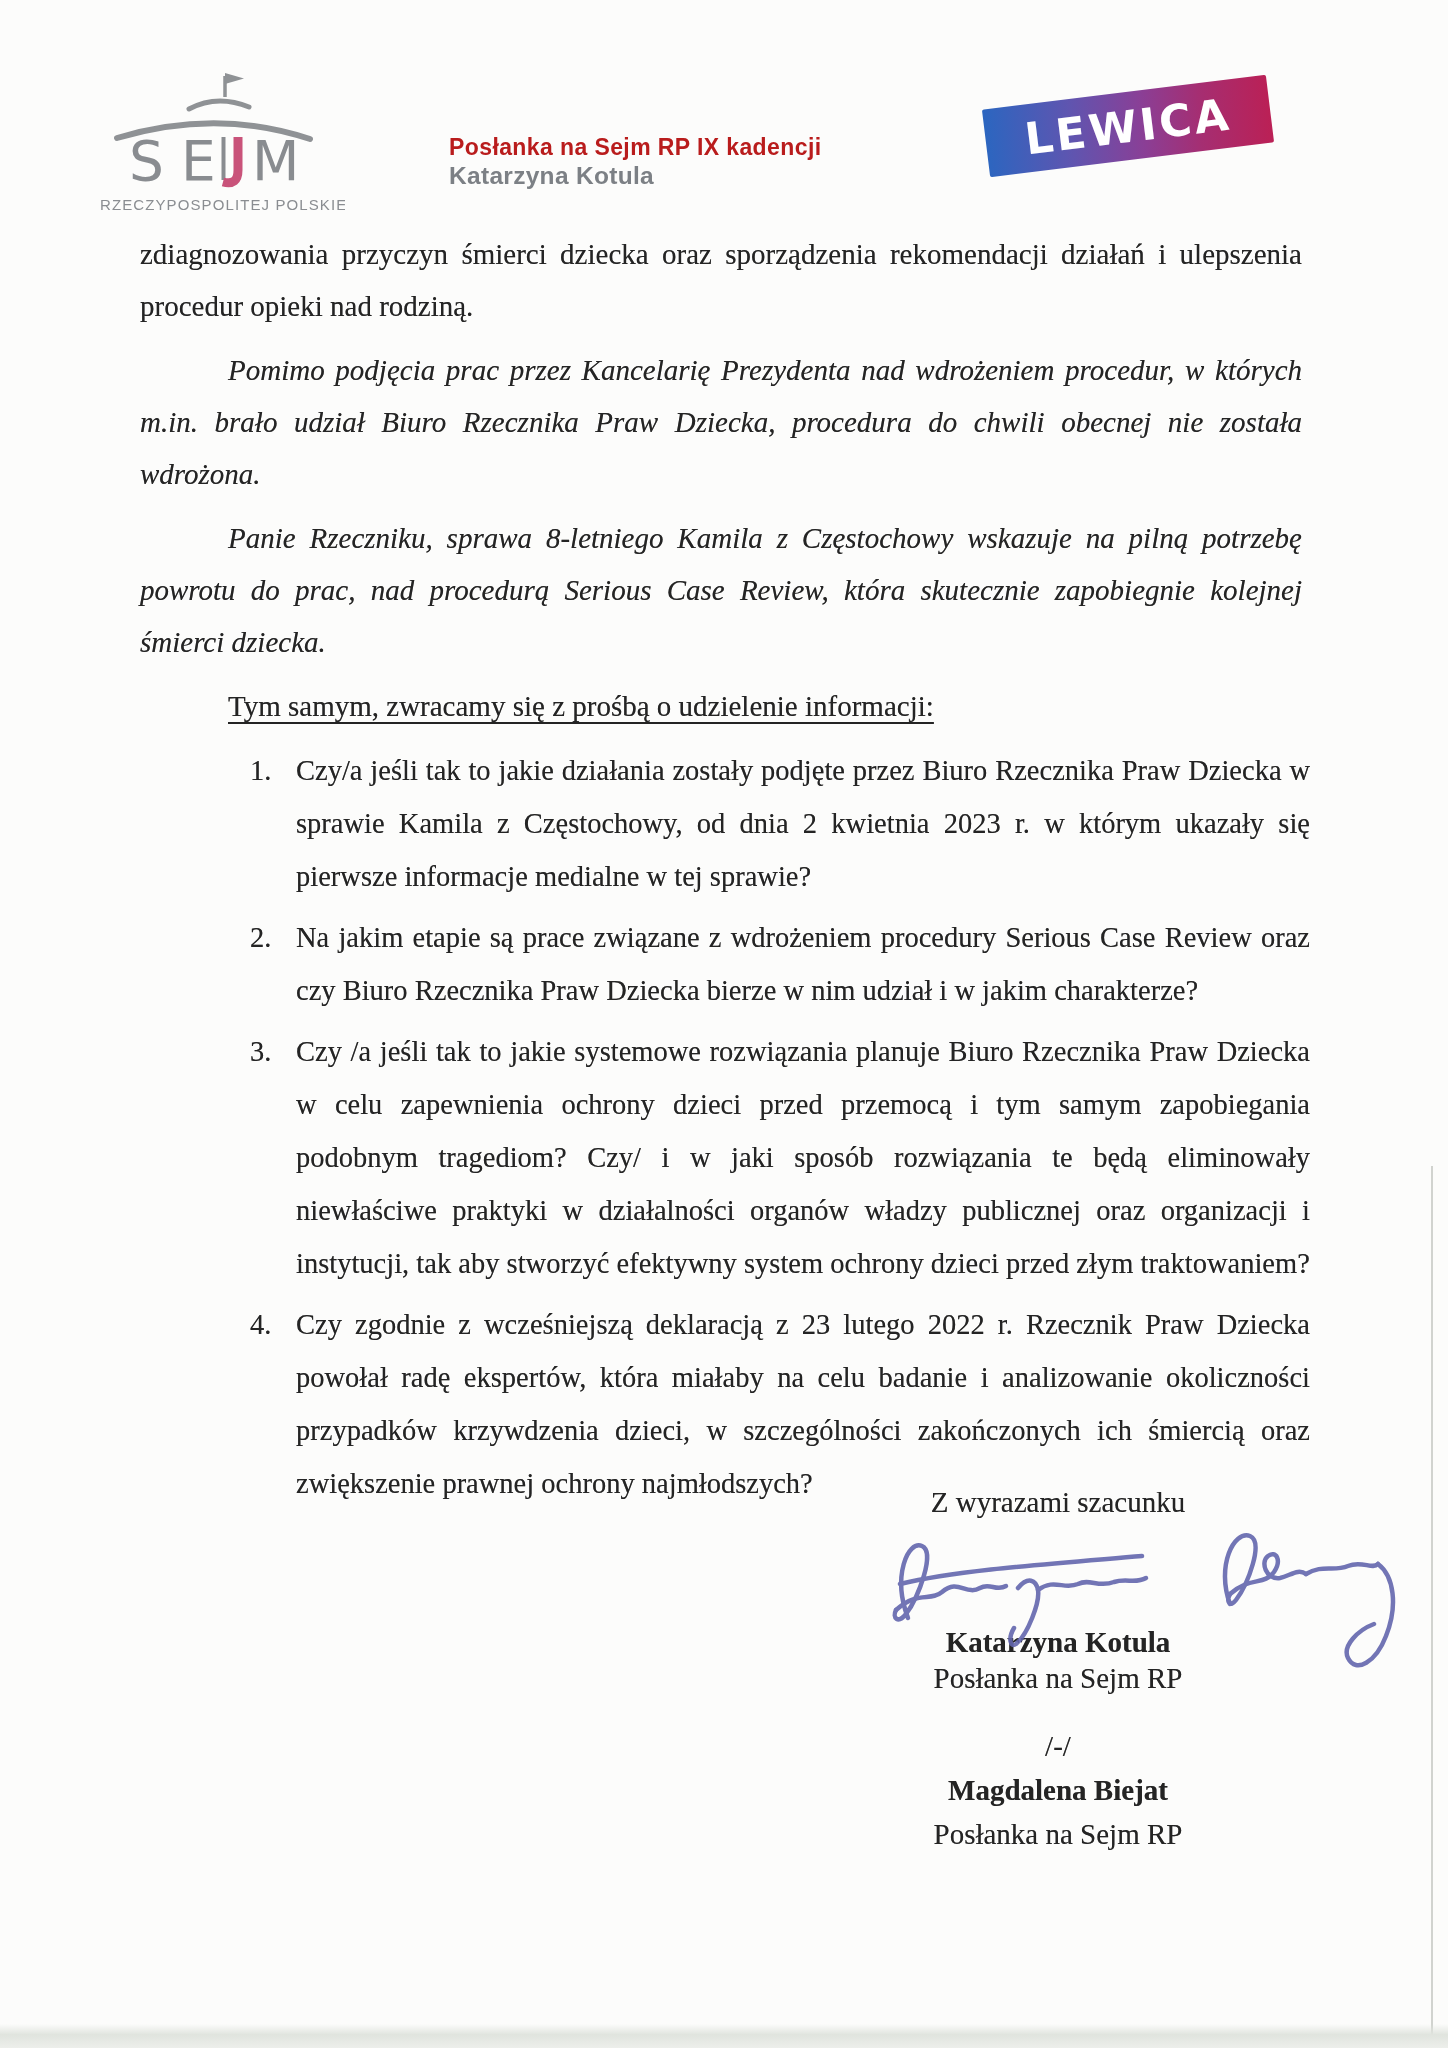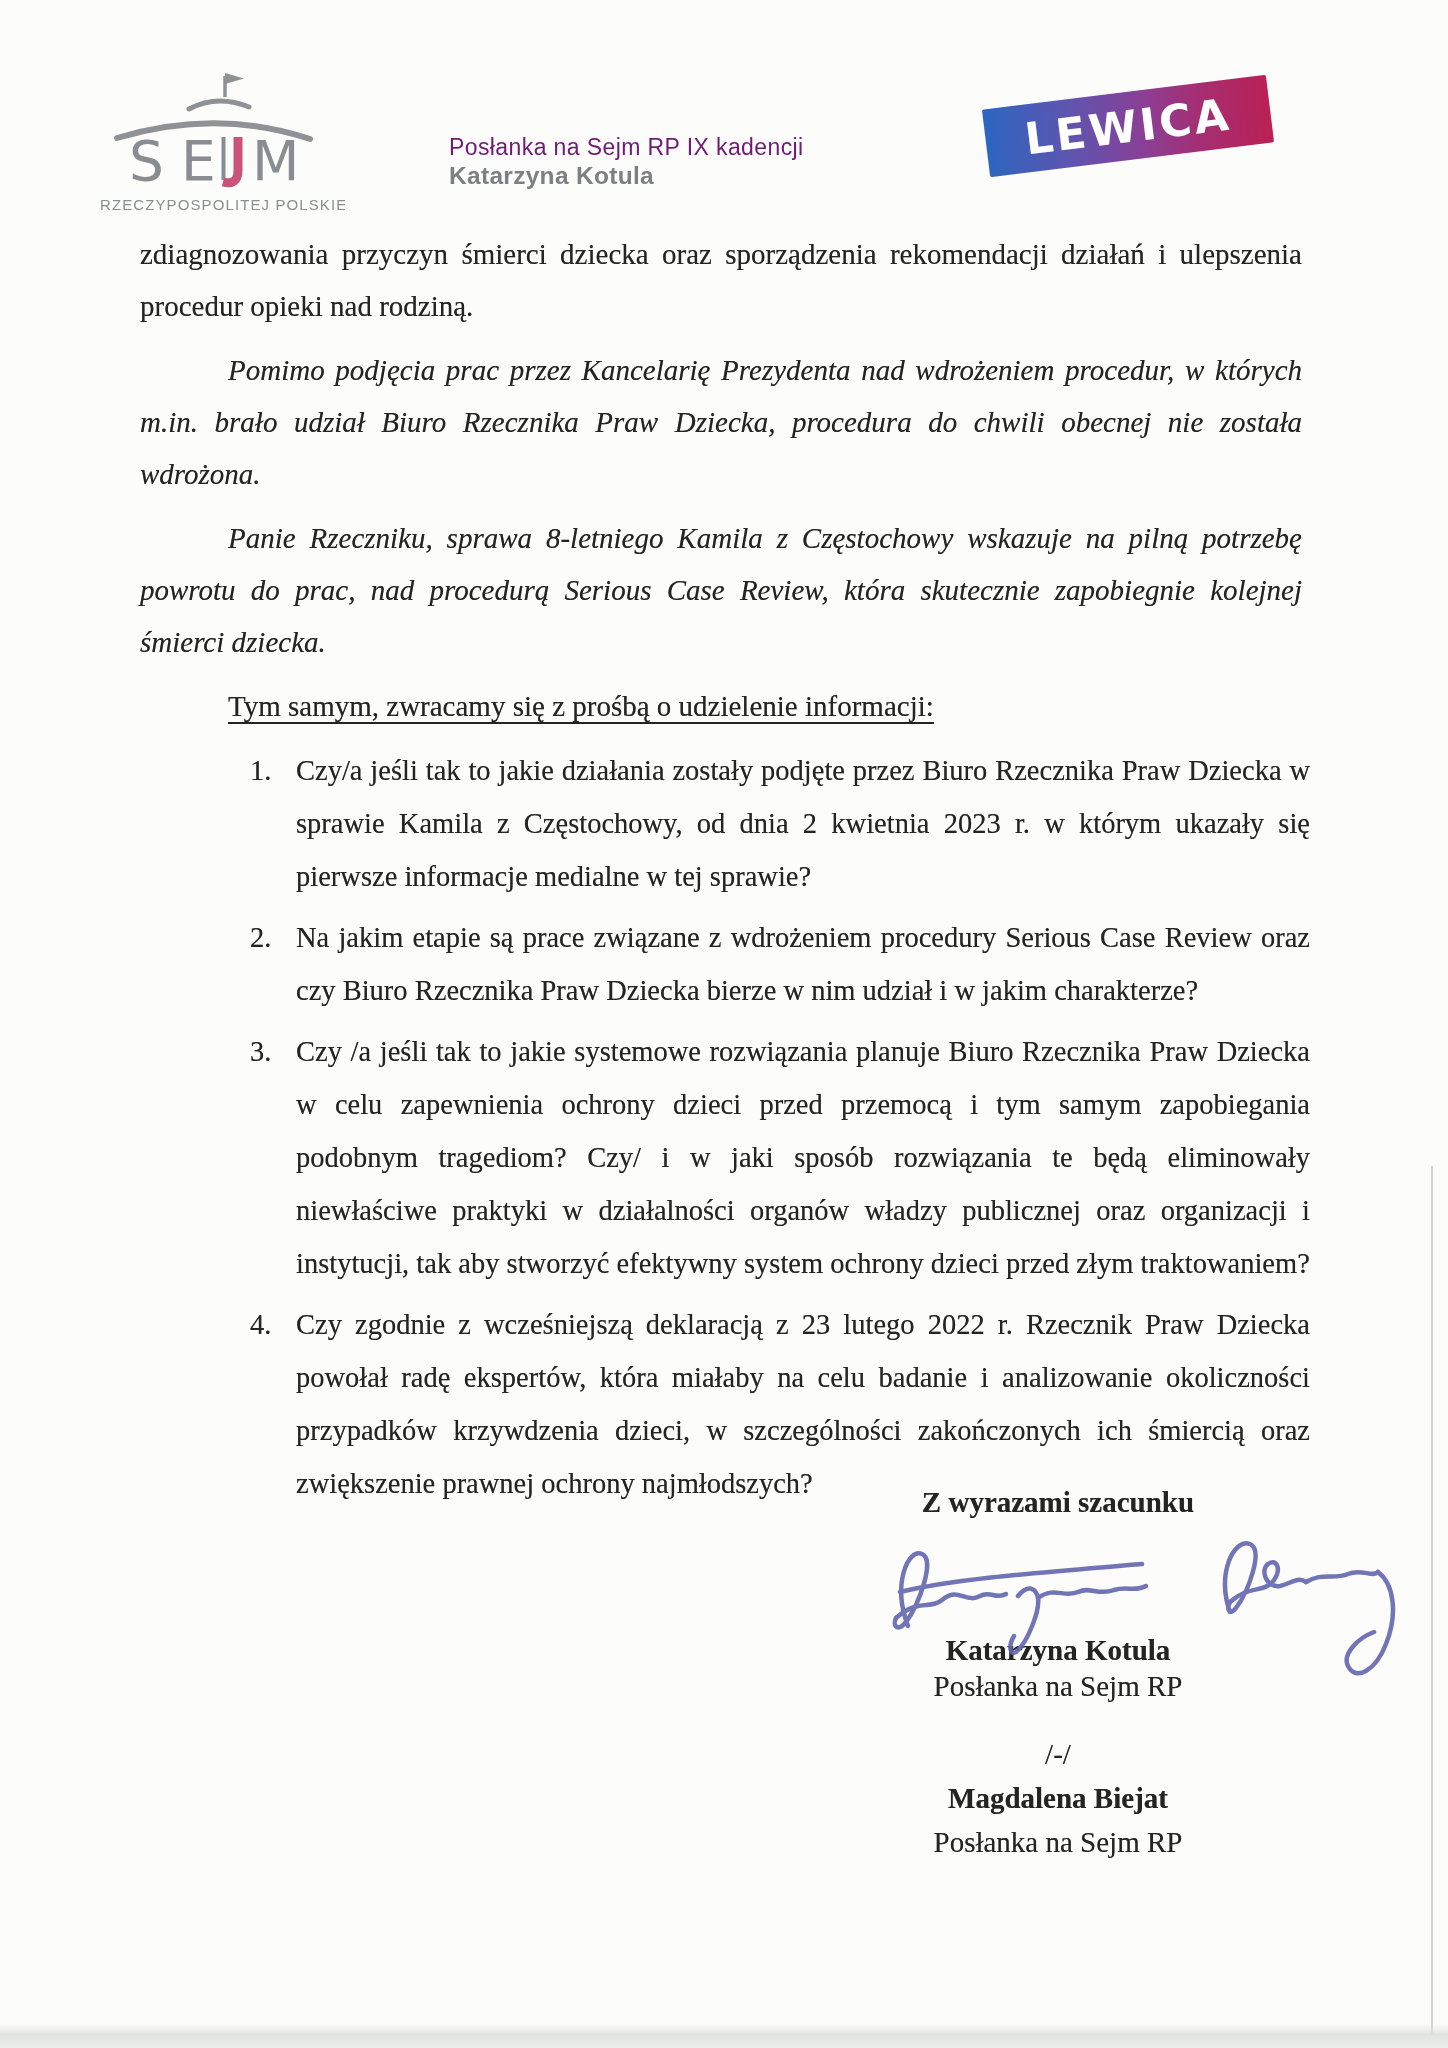--- a/index.html
+++ b/index.html
@@ -5,21 +5,21 @@
   html,body{margin:0;padding:0;background:#ffffff;}
   .page{
     position:relative;width:1448px;height:2048px;overflow:hidden;
     background:#fcfcfb;
     font-family:"Liberation Serif", serif;
     color:#242424;
   }
   
   .sejm-svg{position:absolute;left:95px;top:52px;width:250px;height:170px;}
   .deputy{position:absolute;left:449px;top:134px;font-family:"Liberation Sans",sans-serif;}
-  .deputy .l1{font-size:23px;color:#701a75;letter-spacing:.4px;line-height:27px;}
+  .deputy .l1{font-size:23px;color:#b91c1c;letter-spacing:.4px;line-height:27px;font-weight:bold;}
   .deputy .l2{font-size:24.5px;color:#7c8085;font-weight:600;letter-spacing:.3px;line-height:29px;}
   .lewica{
     position:absolute;left:985px;top:92px;width:286px;height:68px;
     transform:rotate(-7deg);
     background:linear-gradient(93deg,#2b66c0 0%,#5f55b0 30%,#8a3f96 55%,#a52e72 75%,#bb2055 100%);
     display:flex;align-items:center;justify-content:center;
     border-radius:2px;
   }
   .lewica span{
     font-family:"DejaVu Sans",sans-serif;font-weight:800;font-size:44px;
@@ -40,21 +40,21 @@
   .questions{margin:0 0 0 110px;padding:0;list-style:none;font-size:28.5px;line-height:53px;}
   .questions li{display:flex;margin:0 0 8px 0;}
   .q-num{flex:0 0 46px;text-align:left;}
   .q-text{flex:1;text-align:justify;}
   
   .closing{
     position:absolute;left:790px;top:1484px;width:536px;text-align:center;
     font-size:29px;line-height:36px;
     text-shadow:0 0 .5px rgba(40,40,40,.5);
   }
-  .valediction{margin-bottom:8px;font-weight:bold;}
+  .valediction{}
   .sig-slot{position:relative;height:104px;}
   .sig-svg{position:absolute;left:88px;top:-14px;width:560px;height:200px;overflow:visible;pointer-events:none;}
   .sig-name{font-weight:bold;}
   .sig-spacer{height:28px;}
   .blk2{line-height:44px;}
   
   .scan-bottom{
     position:absolute;left:0;bottom:0;width:1448px;height:24px;
     background:linear-gradient(to bottom, rgba(222,226,220,0) 0%, #e0e4de 45%, #edefeb 100%);
   }

